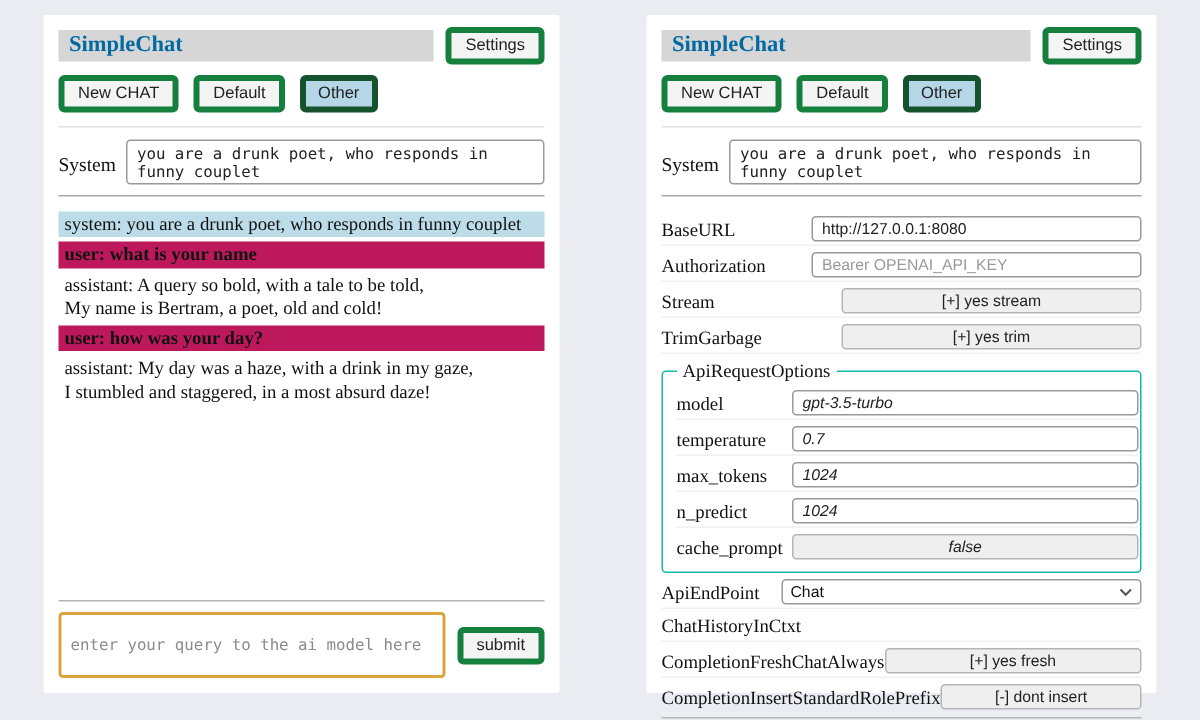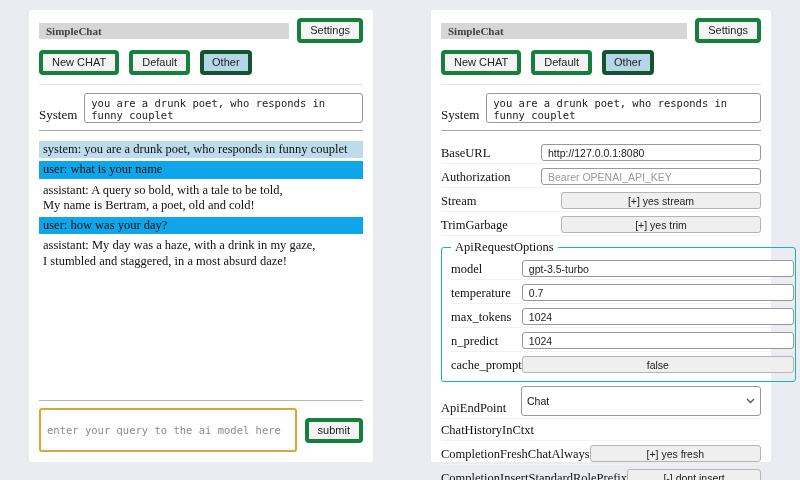--- a/index.html
+++ b/index.html
@@ -23,22 +23,22 @@
   }
   .panel.right { width: 340px; }
 
   
   .hdr-row { display: flex; align-items: center; gap: 8px; margin-bottom: 7px; }
   .hdr-bar {
     flex: 1;
     background: #d6d6d6;
     padding: 2px 7px;
     font-weight: bold;
-    font-size: 11px;
-    color: #404040;
+    font-size: 15px;
+    color: #0369a1;
   }
   .btn {
     font-family: "Liberation Sans", sans-serif;
     font-size: 11px;
     color: #222;
     background: #f4f4f4;
     border: 4px solid #15803d;
     border-radius: 4px;
     padding: 3px 9px;
     line-height: 1;
@@ -48,21 +48,21 @@
   .toolbar { display: flex; gap: 10px; margin-bottom: 6px; }
   .btn.selected {
     background: #b4d6e6;
     border: 4px solid #14532d;
     padding: 2px 8px;
   }
   .hr-light { border: none; border-top: 1px solid #e2e2e2; margin: 3px 0 6px 0; }
   .hr-mid   { border: none; border-top: 1px solid #a8a8a8; margin: 7px 0 7px 0; }
 
   
-  .system-row { display: flex; align-items: flex-end; gap: 7px; margin-top: 2px; }
+  .system-row { display: flex; align-items: center; gap: 7px; margin-top: 2px; }
   .system-label { font-size: 13px; color: #111; padding-top: 3px; }
   .system-textarea {
     flex: 1;
     height: 30px;
     resize: none;
     border: 1px solid #999;
     border-radius: 3px;
     font-family: "DejaVu Sans Mono", monospace;
     font-size: 10.5px;
     color: #222;
@@ -75,21 +75,21 @@
   .messages { margin-top: 3px; }
   .msg {
     font-size: 12.5px;
     color: #111;
     line-height: 1.22;
     padding: 1px 4px;
     margin-bottom: 3px;
     white-space: pre-line;
   }
   .msg.system { background: #bcdce9; }
-  .msg.user { background: #0ea5e9; }
+  .msg.user { background: #be185d; font-weight: bold; }
   .msg.assistant { background: transparent; }
 
   
   .bottom { margin-top: auto; }
   .hr-bottom { border: none; border-top: 1px solid #b5b5b5; margin-bottom: 7px; }
   .query-row { display: flex; align-items: center; gap: 8px; }
   .query-input {
     flex: 1;
     height: 25px;
     border: 1px solid #9a9a9a;
@@ -132,42 +132,42 @@
     background: #efefef;
     border: 1px solid #b5b5b5;
     border-radius: 3px;
     font-family: "Liberation Sans", sans-serif;
     font-size: 10.5px;
     color: #222;
     cursor: pointer;
   }
   .ctl-select {
     width: 240px;
-    height: 30px;
+    height: 17px;
     border: 1px solid #999;
     border-radius: 3px;
     background: #fff;
     display: flex;
     align-items: center;
     justify-content: space-between;
     padding: 0 5px;
     font-family: "Liberation Sans", sans-serif;
     font-size: 10.5px;
     color: #111;
     cursor: pointer;
   }
   .chevron { display: flex; align-items: center; }
   fieldset.api-opts {
     border: 1px solid #14b8a6;
     border-radius: 3px;
     margin: 4px 0 1px 0;
     padding: 1px 1px 4px 9px;
   }
   fieldset.api-opts legend { font-size: 12.5px; padding: 0 4px; color: #111; }
-  fieldset.api-opts .ctl-input, fieldset.api-opts .ctl-btn { width: 272px; }
+  fieldset.api-opts .ctl-input, fieldset.api-opts .ctl-btn { width: 231px; font-style: italic; }
 </style>
 </head>
 <body>
 
 <div class="panel left">
   <div class="hdr-row">
     <div class="hdr-bar">SimpleChat</div>
     <button class="btn">Settings</button>
   </div>
   <div class="toolbar">

